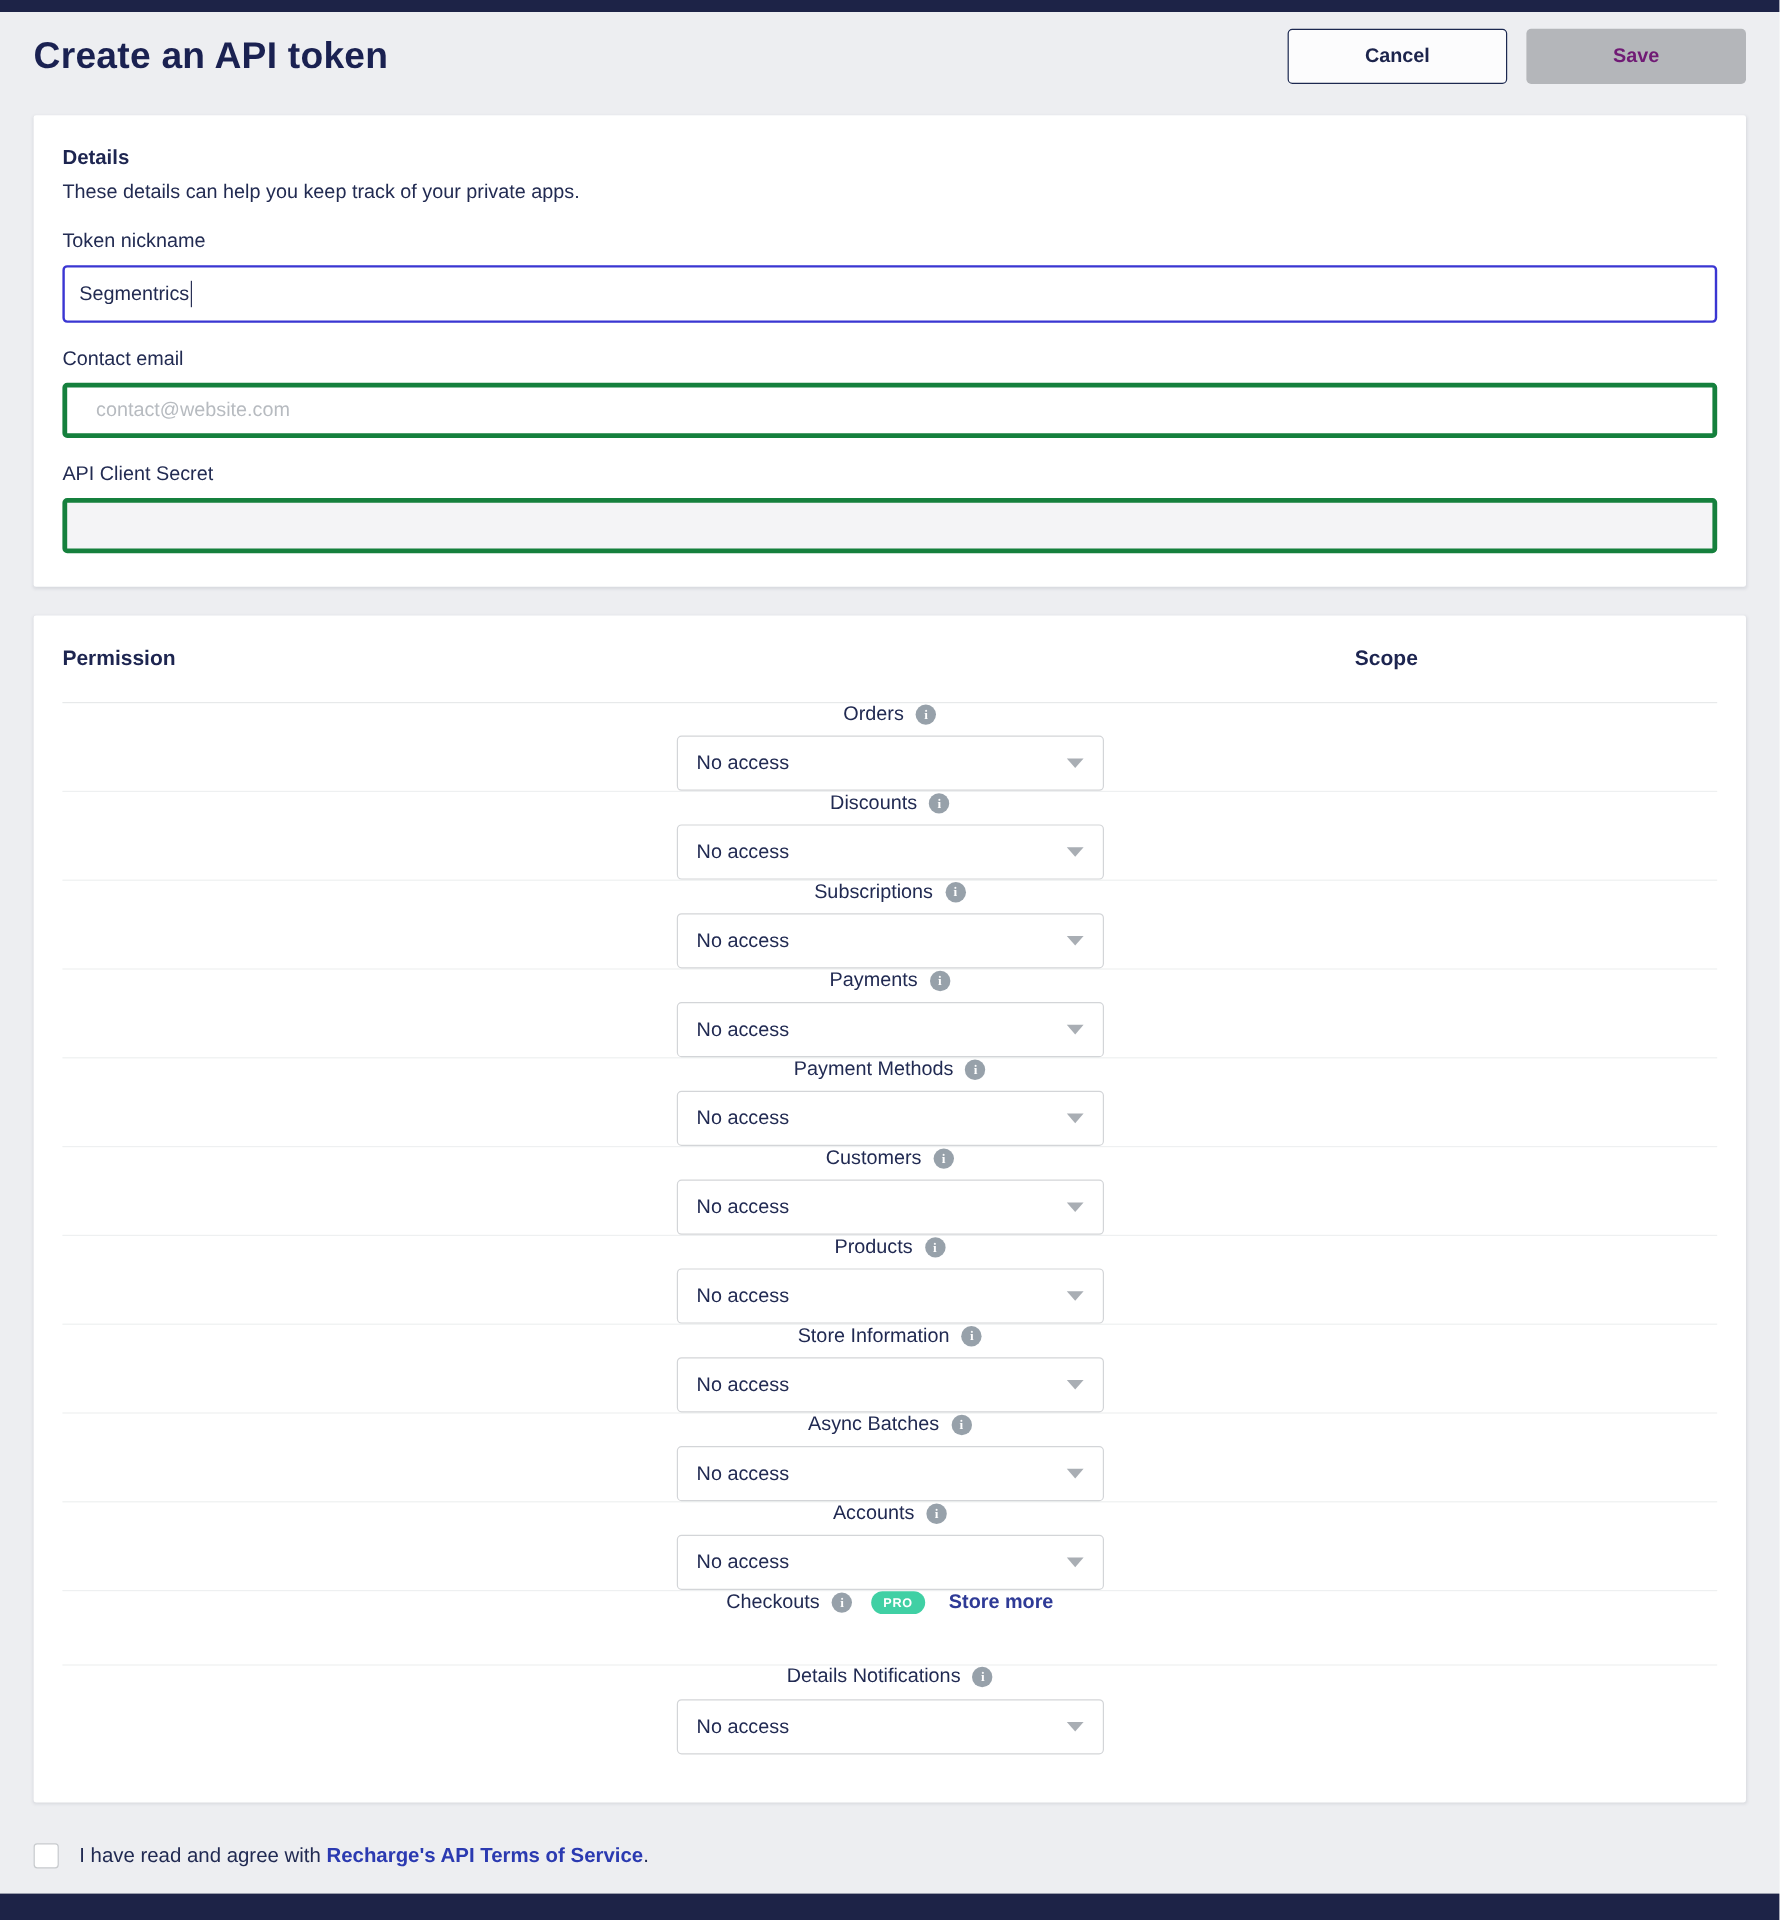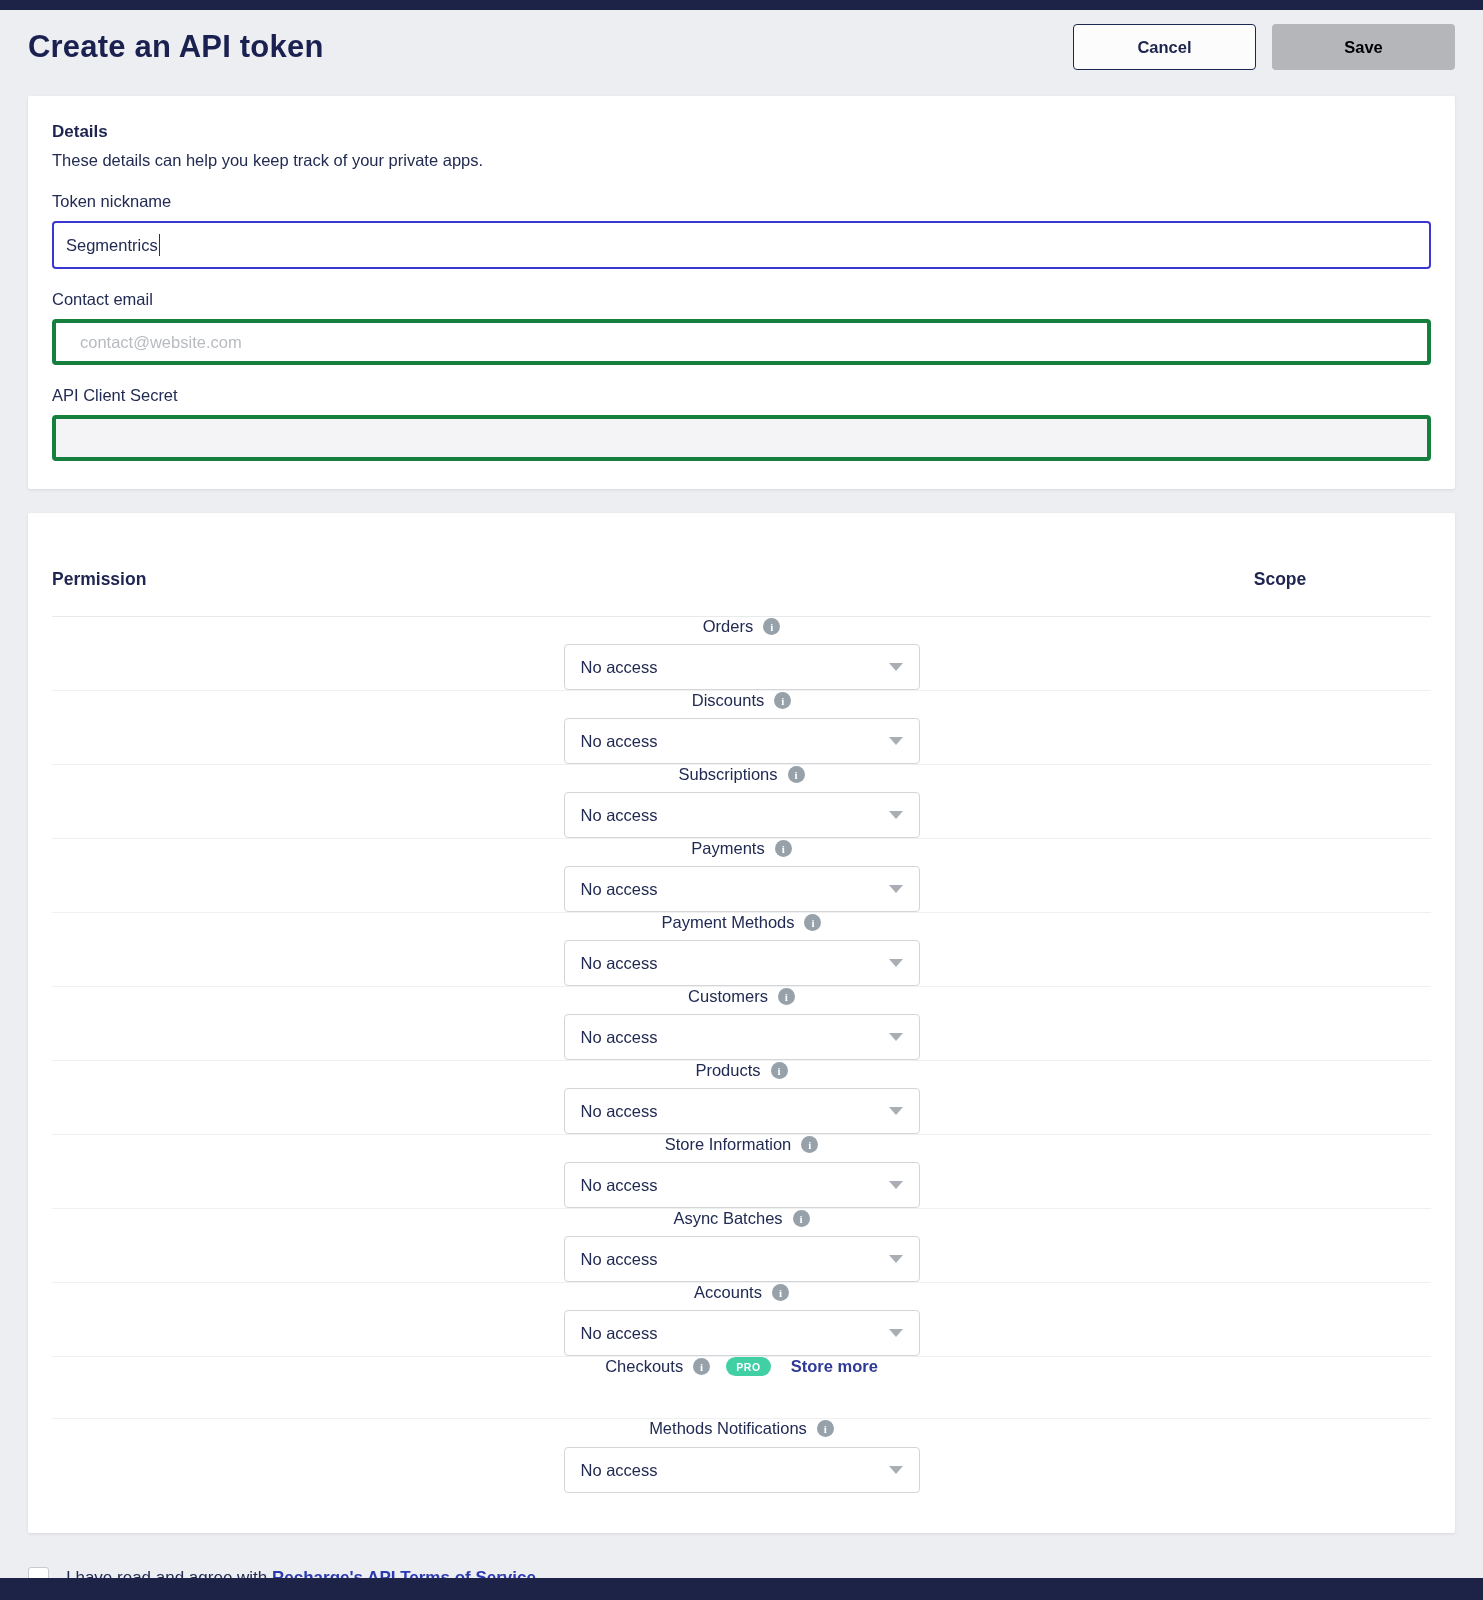--- a/index.html
+++ b/index.html
@@ -31,21 +31,21 @@
   .header-actions { display: flex; gap: 16px; }
   .btn {
     width: 183px; height: 46px; border-radius: 4px;
     font-family: "Liberation Sans", sans-serif;
     font-size: 16.5px; font-weight: bold; cursor: pointer;
   }
   .btn-cancel {
     background: #fcfcfd; color: #1c244c; border: 1px solid #1c2850;
   }
   .btn-save {
-    background: #b4b6ba; color: #000000; border: none;
+    background: #b4b6ba; color: #701a75; border: none;
   }
 
   
   .card {
     background: #ffffff;
     border-radius: 2px;
     box-shadow: 0 1px 3px rgba(20, 30, 60, 0.10);
   }
   .details-card { padding: 26px 24px 28px 24px; }
   .details-heading { font-size: 17px; font-weight: bold; color: #1d2550; margin-bottom: 9px; }
@@ -64,21 +64,21 @@
   .text-input.disabled { background: #f4f4f6; }
 
   .fake-input-focused {
     width: 100%; height: 48px; border: 2px solid #3a36d2; border-radius: 4px;
     background: #fff; display: flex; align-items: center; padding: 0 12px;
     font-size: 16.5px; color: #222b52; cursor: text;
   }
   .text-caret { display: inline-block; width: 1.5px; height: 22px; background: #2a3156; margin-left: 1px; }
 
   
-  .permissions-card { margin-top: 24px; padding: 56px 24px 40px 24px; text-align: center; }
+  .permissions-card { margin-top: 24px; padding: 25px 24px 40px 24px; }
   .perm-header {
     display: flex; align-items: center; justify-content: space-between;
     padding-bottom: 26px; border-bottom: 1px solid #e7e9ea;
   }
   .perm-header-label { font-size: 17.5px; font-weight: bold; color: #1d2550; }
   .perm-header-scope-col { width: 302px; }
 
   .perm-row {
     display: flex; align-items: center; justify-content: space-between;
     min-height: 74px; border-bottom: 1px solid #eef0f1; flex-direction: column;
@@ -295,21 +295,21 @@
       <span class="perm-label">Checkouts</span>
       <span class="info-icon">i</span>
       <span class="pro-badge">PRO</span>
       <a class="learn-more">Store more</a>
     </div>
 
   </div>
 
   <div class="perm-row">
     <div class="perm-row-left">
-      <span class="perm-label">Methods Notifications</span>
+      <span class="perm-label">Details Notifications</span>
       <span class="info-icon">i</span>
 
     </div>
     <div class="scope-select">
       <span class="scope-value">No access</span>
       <span class="caret-down"></span>
     </div>
   </div>
 </div>
   </section>

